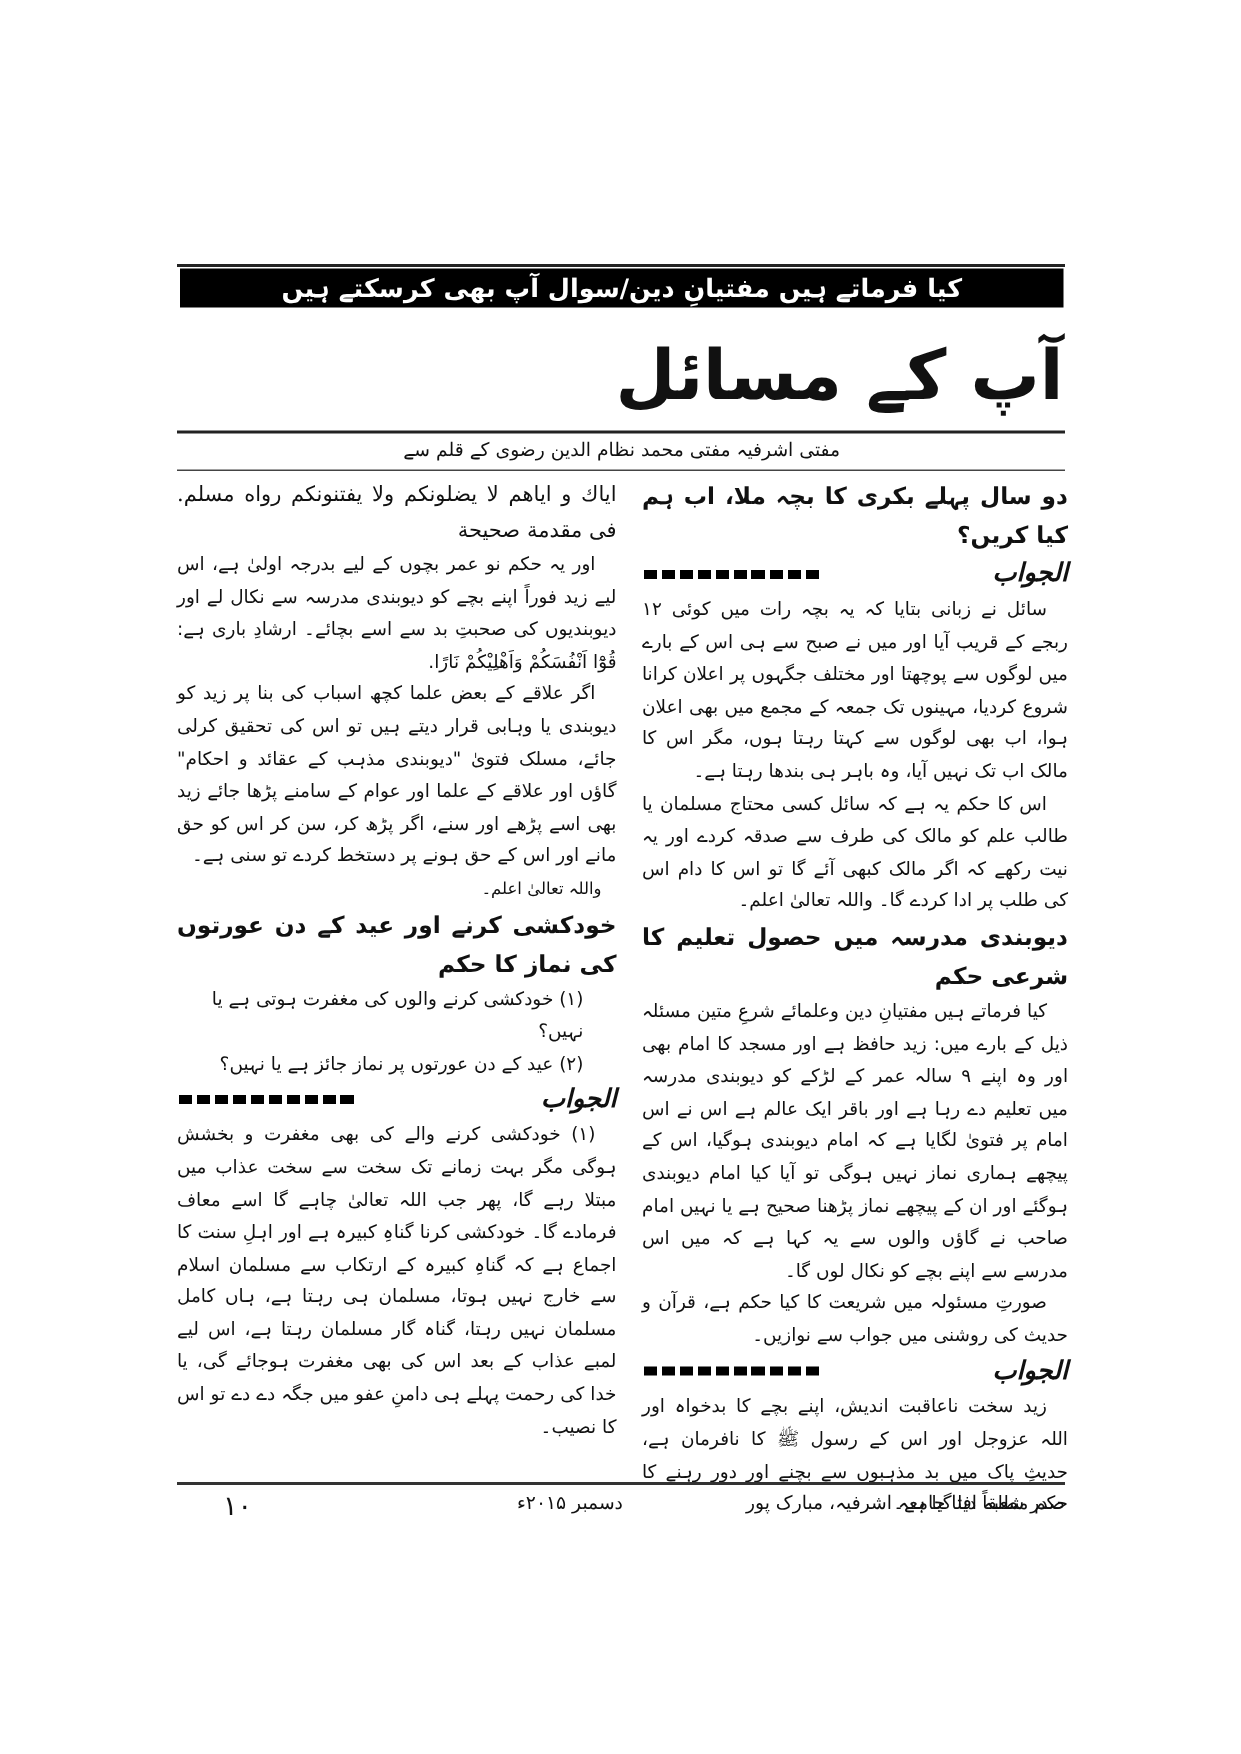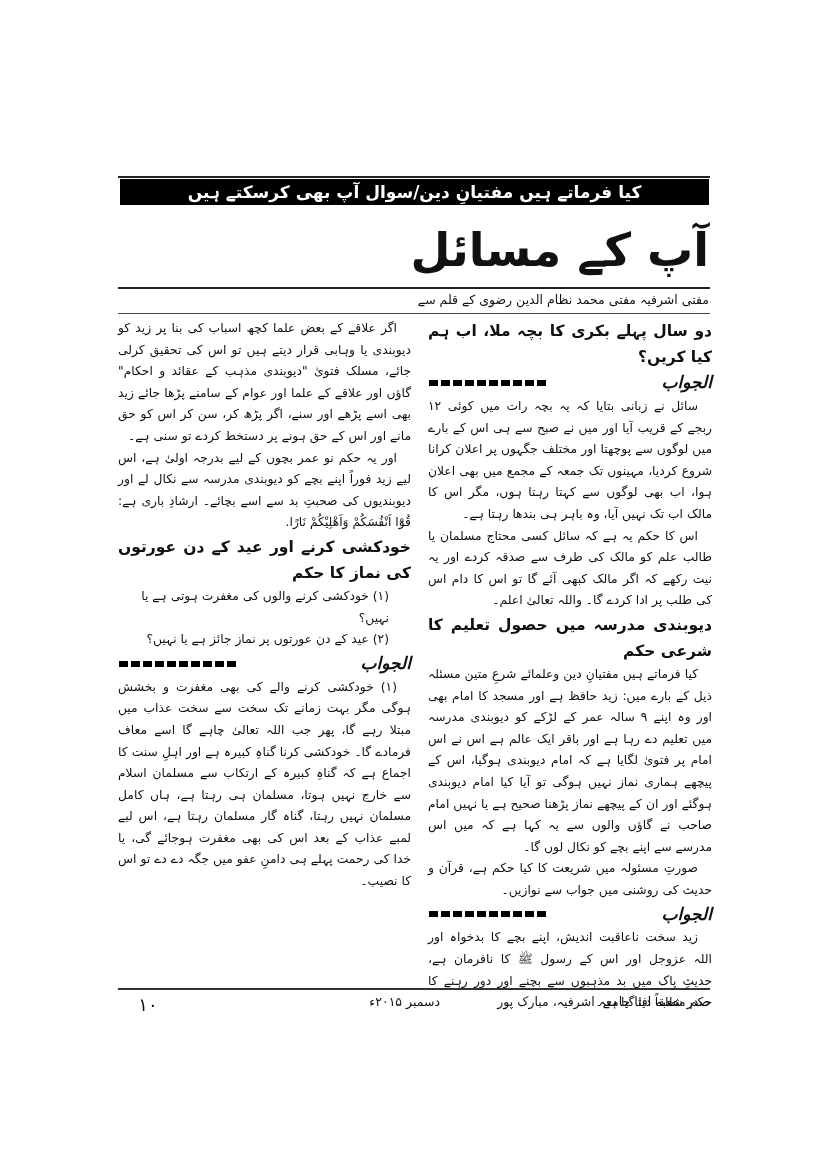--- a/index.html
+++ b/index.html
@@ -9,21 +9,21 @@
   .rtl { direction: rtl; unicode-bidi: isolate; }
 
   
   #top-rule { left: 118px; top: 176px; width: 592px; height: 2px; background: #222; }
   #series-bar { left: 120px; top: 179px; width: 589px; height: 26px; background: #000;
                 display: flex; align-items: center; justify-content: center; }
   #series-bar span { color: #fff; font-weight: bold; font-size: 17px; }
   #main-title { left: 120px; top: 222px; width: 589px; text-align: right;
                 font-size: 46px; font-weight: bold; line-height: 56px; letter-spacing: 1px; }
   #title-rule { left: 118px; top: 287px; width: 592px; height: 2px; background: #222; }
-  #byline { left: 120px; top: 291px; width: 589px; font-size: 12.5px; line-height: 18px; }
+  #byline { left: 120px; top: 291px; width: 589px; text-align: center; font-size: 12.5px; line-height: 18px; }
   #byline-rule { left: 118px; top: 313px; width: 592px; height: 1px; background: #444; }
 
   
   .col { top: 318px; font-size: 12.3px; line-height: 21.6px; text-align: justify; }
   #col-right { left: 428px; width: 284px; }
   #col-left { left: 118px; width: 293px; }
   .col p { margin: 0; }
   .col p.indent { text-indent: 14px; }
   .q-title { font-weight: bold; font-size: 15.5px; line-height: 26px; margin: 0; }
   .answer-head { display: flex; direction: rtl; align-items: center; justify-content: space-between;
@@ -32,22 +32,22 @@
   .answer-head .dash { width: 118px; height: 6px; margin-right: 2px;
         background: repeating-linear-gradient(to left, #000 0 9px, transparent 9px 12px); }
   .arabic { font-family: "DejaVu Serif", serif; font-size: 14px; line-height: 24px; }
   .wallahu { font-size: 11px; text-align: right; padding-right: 10px; }
   .list-item { padding-right: 22px; text-align: right; }
   .quran { font-family: "DejaVu Serif", serif; }
 
   
   #bottom-rule { left: 118px; top: 988px; width: 592px; height: 2px; background: #333; }
   #footer-right { left: 470px; top: 994px; width: 240px; text-align: right; font-size: 12.5px; }
-  #footer-mid { left: 320px; top: 994px; width: 120px; font-size: 12.5px; }
-  #footer-left { left: 128px; top: 994px; width: 40px; text-align: center; font-size: 18px; }
+  #footer-mid { left: 320px; top: 994px; width: 120px; text-align: center; font-size: 12.5px; }
+  #footer-left { left: 128px; top: 994px; width: 40px; text-align: right; font-size: 18px; }
 </style>
 </head>
 <body>
 
 <div class="abs" id="top-rule"></div>
 <div class="abs" id="series-bar">
   <span class="rtl">کیا فرماتے ہیں مفتیانِ دین/سوال آپ بھی کرسکتے ہیں</span>
 </div>
 <div class="abs rtl" id="main-title">آپ کے مسائل</div>
 <div class="abs" id="title-rule"></div>
@@ -66,22 +66,24 @@
   <p class="indent">کیا فرماتے ہیں مفتیانِ دین وعلمائے شرعِ متین مسئلہ ذیل کے بارے میں: زید حافظ ہے اور مسجد کا امام بھی اور وہ اپنے ۹ سالہ عمر کے لڑکے کو دیوبندی مدرسہ میں تعلیم دے رہا ہے اور باقر ایک عالم ہے اس نے اس امام پر فتویٰ لگایا ہے کہ امام دیوبندی ہوگیا، اس کے پیچھے ہماری نماز نہیں ہوگی تو آیا کیا امام دیوبندی ہوگئے اور ان کے پیچھے نماز پڑھنا صحیح ہے یا نہیں امام صاحب نے گاؤں والوں سے یہ کہا ہے کہ میں اس مدرسے سے اپنے بچے کو نکال لوں گا۔</p>
   <p class="indent">صورتِ مسئولہ میں شریعت کا کیا حکم ہے، قرآن و حدیث کی روشنی میں جواب سے نوازیں۔</p>
   <div class="answer-head">
     <span class="lbl">الجواب</span>
     <span class="dash"></span>
   </div>
   <p class="indent">زید سخت ناعاقبت اندیش، اپنے بچے کا بدخواہ اور اللہ عزوجل اور اس کے رسول ﷺ کا نافرمان ہے، حدیثِ پاک میں بد مذہبوں سے بچنے اور دور رہنے کا حکم مطلقاً دیا گیا ہے۔</p>
 </div>
 
 <div class="abs col rtl" id="col-left">
+  <p class="arabic">اياك و اياهم لا يضلونكم ولا يفتنونكم رواه مسلم. فى مقدمة صحيحة</p>
+  <p class="indent">اور یہ حکم نو عمر بچوں کے لیے بدرجہ اولیٰ ہے، اس لیے زید فوراً اپنے بچے کو دیوبندی مدرسہ سے نکال لے اور دیوبندیوں کی صحبتِ بد سے اسے بچائے۔ ارشادِ باری ہے: قُوْٓا اَنْفُسَكُمْ وَاَهْلِيْكُمْ نَارًا.</p>
   <p class="indent">اگر علاقے کے بعض علما کچھ اسباب کی بنا پر زید کو دیوبندی یا وہابی قرار دیتے ہیں تو اس کی تحقیق کرلی جائے، مسلک فتویٰ "دیوبندی مذہب کے عقائد و احکام" گاؤں اور علاقے کے علما اور عوام کے سامنے پڑھا جائے زید بھی اسے پڑھے اور سنے، اگر پڑھ کر، سن کر اس کو حق مانے اور اس کے حق ہونے پر دستخط کردے تو سنی ہے۔</p>
-  <p class="indent">اور یہ حکم نو عمر بچوں کے لیے بدرجہ اولیٰ ہے، اس لیے زید فوراً اپنے بچے کو دیوبندی مدرسہ سے نکال لے اور دیوبندیوں کی صحبتِ بد سے اسے بچائے۔ ارشادِ باری ہے: قُوْٓا اَنْفُسَكُمْ وَاَهْلِيْكُمْ نَارًا.</p>
+  <p class="wallahu">واللہ تعالیٰ اعلم۔</p>
   <p class="q-title">خودکشی کرنے اور عید کے دن عورتوں کی نماز کا حکم</p>
   <p class="list-item">(۱) خودکشی کرنے والوں کی مغفرت ہوتی ہے یا نہیں؟</p>
   <p class="list-item">(۲) عید کے دن عورتوں پر نماز جائز ہے یا نہیں؟</p>
   <div class="answer-head">
     <span class="lbl">الجواب</span>
     <span class="dash"></span>
   </div>
   <p class="indent">(۱) خودکشی کرنے والے کی بھی مغفرت و بخشش ہوگی مگر بہت زمانے تک سخت سے سخت عذاب میں مبتلا رہے گا، پھر جب اللہ تعالیٰ چاہے گا اسے معاف فرمادے گا۔ خودکشی کرنا گناہِ کبیرہ ہے اور اہلِ سنت کا اجماع ہے کہ گناہِ کبیرہ کے ارتکاب سے مسلمان اسلام سے خارج نہیں ہوتا، مسلمان ہی رہتا ہے، ہاں کامل مسلمان نہیں رہتا، گناہ گار مسلمان رہتا ہے، اس لیے لمبے عذاب کے بعد اس کی بھی مغفرت ہوجائے گی، یا خدا کی رحمت پہلے ہی دامنِ عفو میں جگہ دے دے تو اس کا نصیب۔</p>
 </div>
 

